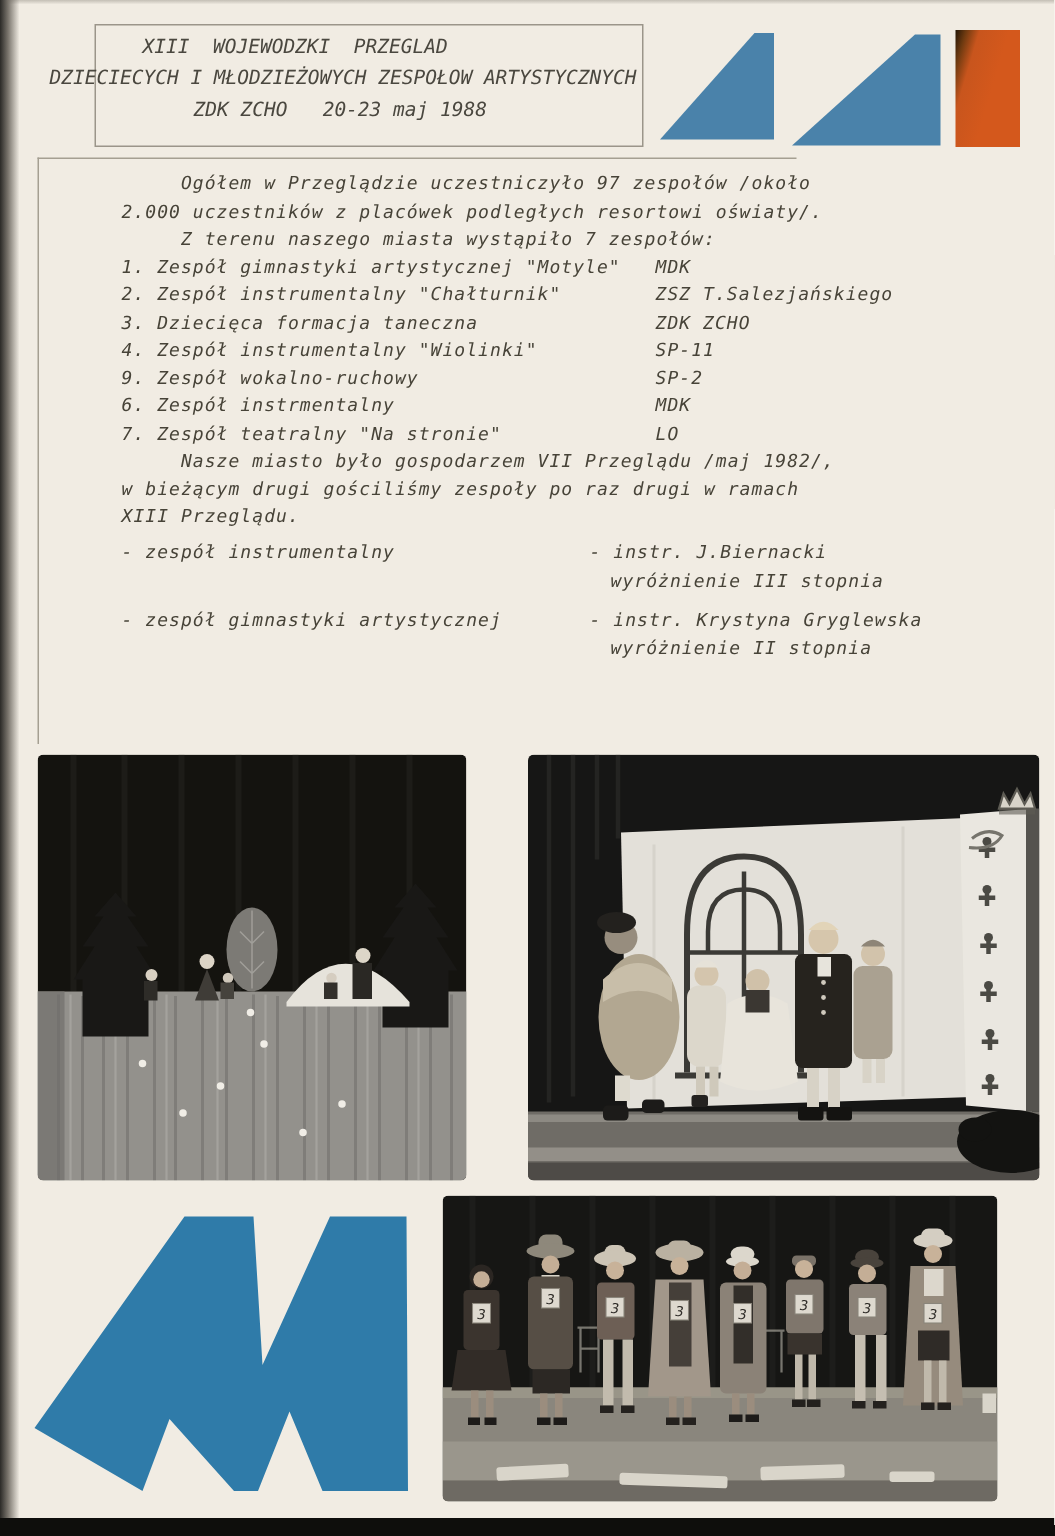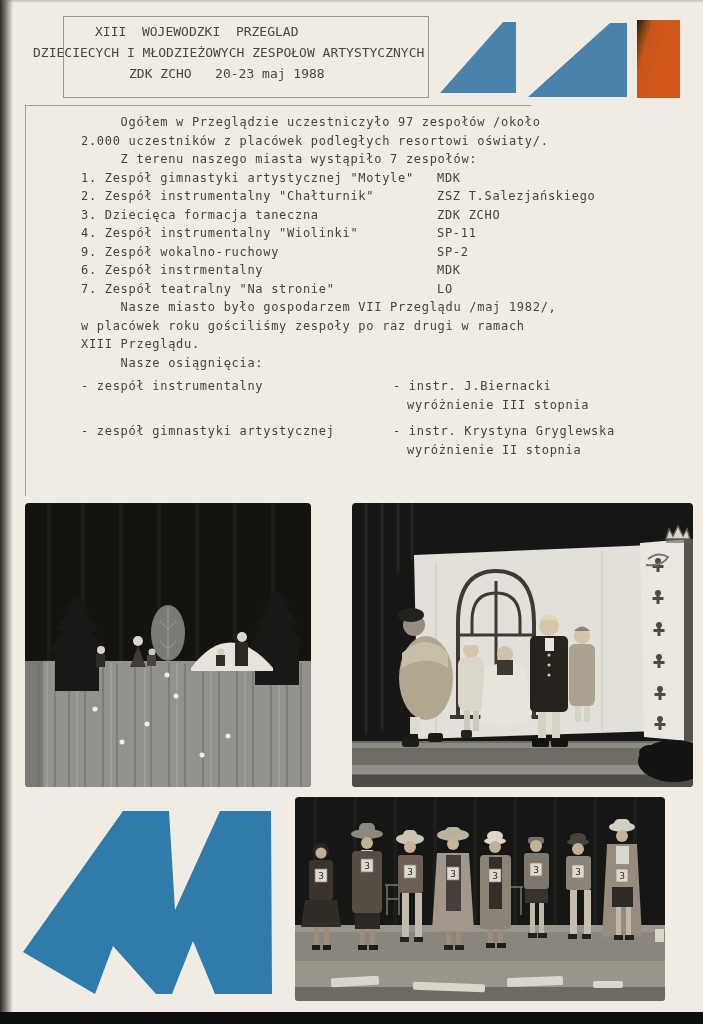--- a/index.html
+++ b/index.html
@@ -3,20 +3,21 @@
 <meta charset="utf-8">
 <style>
   html,body{margin:0;padding:0;}
   .page{
     position:relative;
     width:703px;height:1024px;
     background:#f1ece3;
     overflow:hidden;
     font-family:"DejaVu Sans Mono", monospace;
     color:#45423b;
+    font-style:italic;
   }
   
   .scan-left{position:absolute;left:0;top:0;width:13px;height:1024px;
     background:linear-gradient(90deg,#2b2a27 0%,#77726a 40%,rgba(240,235,227,0) 100%);}
   .scan-top{position:absolute;left:0;top:0;width:703px;height:3px;
     background:linear-gradient(180deg,rgba(110,105,95,.35),rgba(110,105,95,0));}
   .scan-bottom{position:absolute;left:0;top:1012px;width:703px;height:12px;background:#0e0e0c;}
 
   
   .header-box{position:absolute;left:63px;top:16px;width:364px;height:80px;
@@ -109,23 +110,22 @@
       <div class="ens-row">
         <span class="tline">6. Zespół instrmentalny</span>
         <span class="tline">MDK</span>
       </div>
       <div class="ens-row">
         <span class="tline">7. Zespół teatralny "Na stronie"</span>
         <span class="tline">LO</span>
       </div>
 
       <span class="tline">     Nasze miasto było gospodarzem VII Przeglądu /maj 1982/,</span>
-      <span class="tline">w placówek roku gościliśmy zespoły po raz drugi w ramach</span>
+      <span class="tline">w bieżącym drugi gościliśmy zespoły po raz drugi w ramach</span>
       <span class="tline">XIII Przeglądu.</span>
-      <span class="tline">     Nasze osiągnięcia:</span>
 
       <div class="ach-block">
         <div class="ach-row">
           <span class="ach-group tline">- zespół instrumentalny</span>
           <span>
             <span class="tline">- instr. J.Biernacki</span>
             <span class="tline ach-award">wyróżnienie III stopnia</span>
           </span>
         </div>
         <div class="ach-row">

